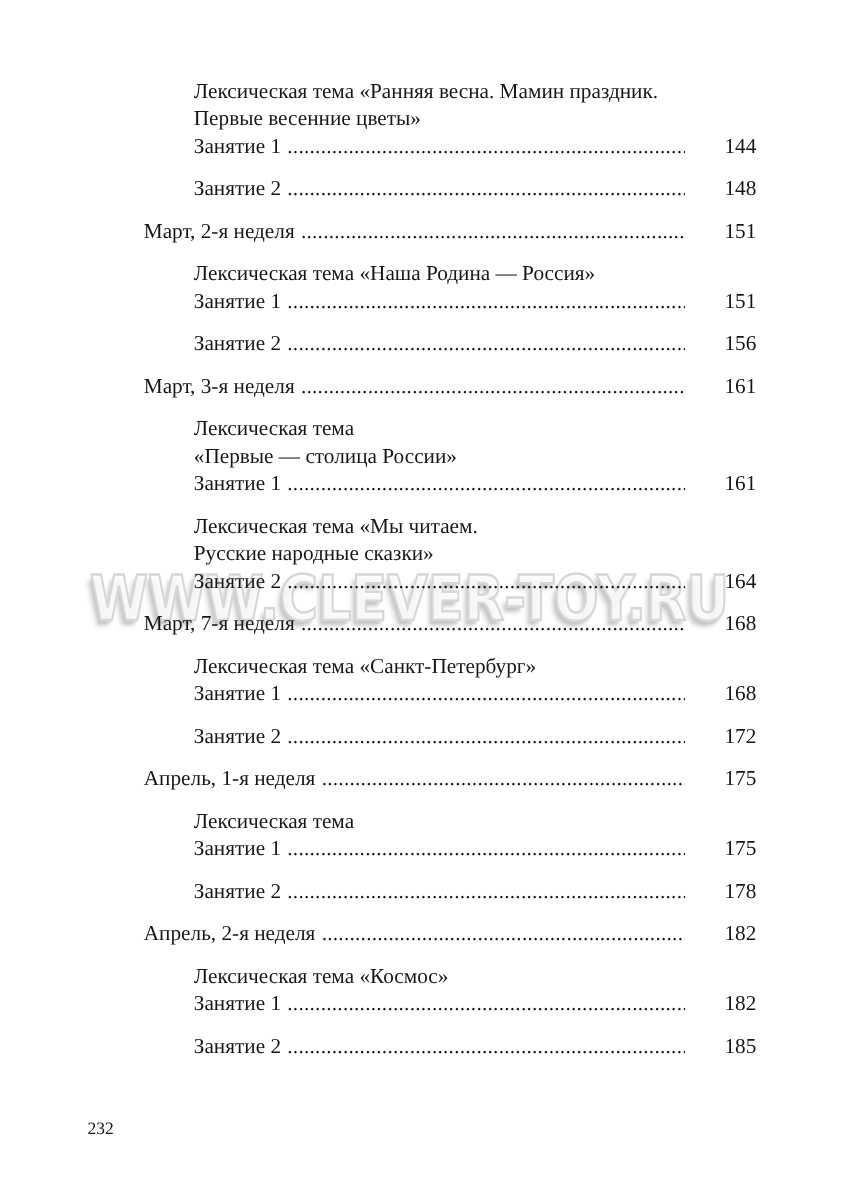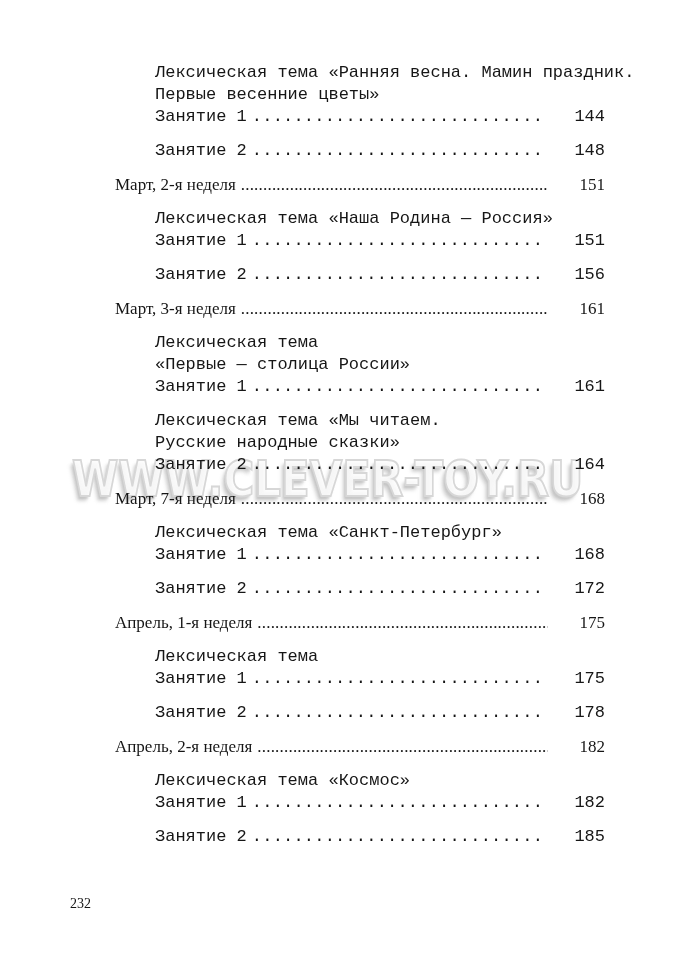--- a/index.html
+++ b/index.html
@@ -21,21 +21,21 @@
     z-index: 2;
     font-size: 17px;
   }
   .toc-row {
     display: flex;
     align-items: baseline;
     height: 22px;
     line-height: 22px;
     white-space: nowrap;
   }
-  .toc-row.indent { padding-left: 40px; font-family: Liberation Mono, monospace; }
+  .toc-row.indent { padding-left: 40px; }
   .toc-row.gap-after { margin-bottom: 12px; }
   .toc-label { flex: 0 0 auto; white-space: nowrap; }
   .dots {
     flex: 1 1 auto;
     min-width: 0;
     overflow: hidden;
     white-space: nowrap;
     padding-left: 5px;
   }
   .dots::after {

